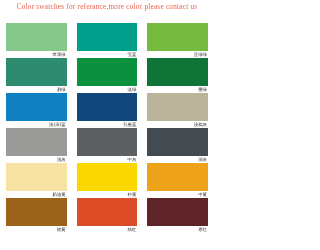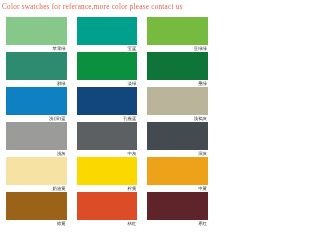--- a/index.html
+++ b/index.html
@@ -17,24 +17,25 @@
     position: relative;
     width: 214px;
     height: 250px;
     background: #ffffff;
     box-sizing: border-box;
   }
   .heading {
     font-family: "Liberation Serif", serif;
     font-size: 7.2px;
     line-height: 14px;
-    height: 17px;
+    height: 23px;
     color: #e8604c;
     letter-spacing: 0.25px;
     white-space: nowrap;
+    text-align: center;
     padding: 0 2px;
     box-sizing: border-box;
     overflow: hidden;
   }
   .grid {
     display: grid;
     grid-template-columns: repeat(3, 1fr);
     column-gap: 10px;
     row-gap: 0px;
     padding: 0 6px 0 6px;

